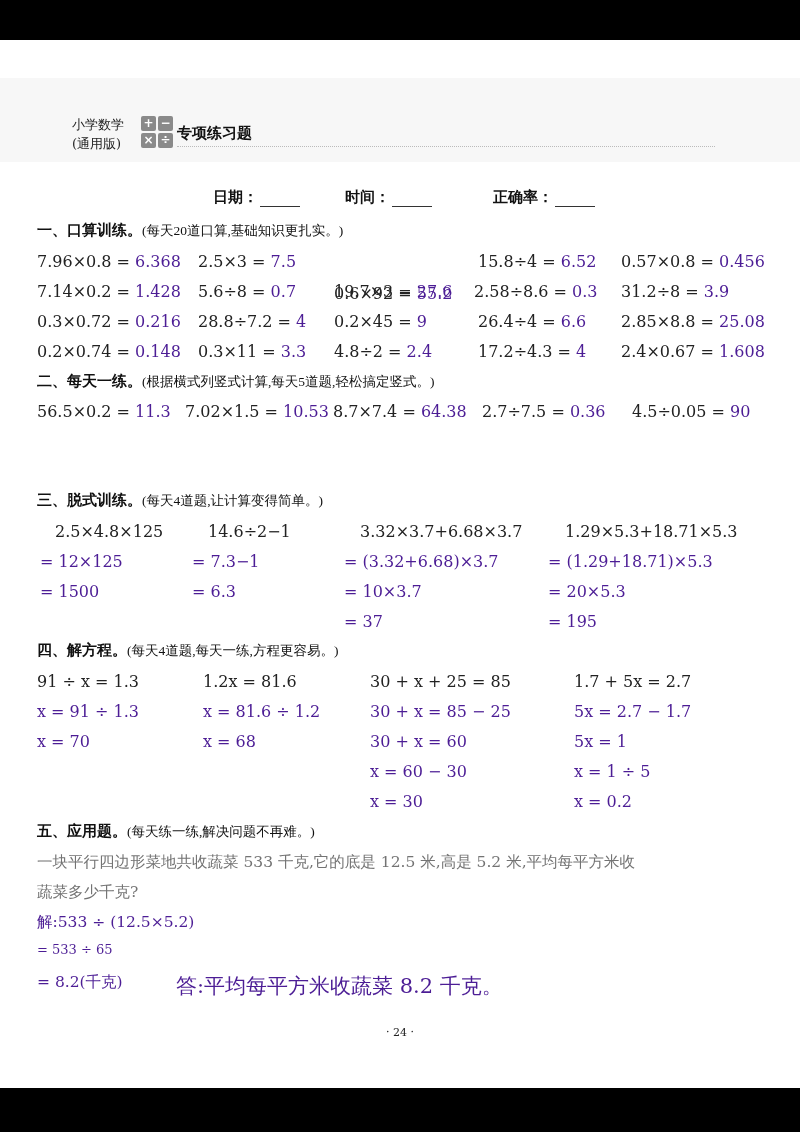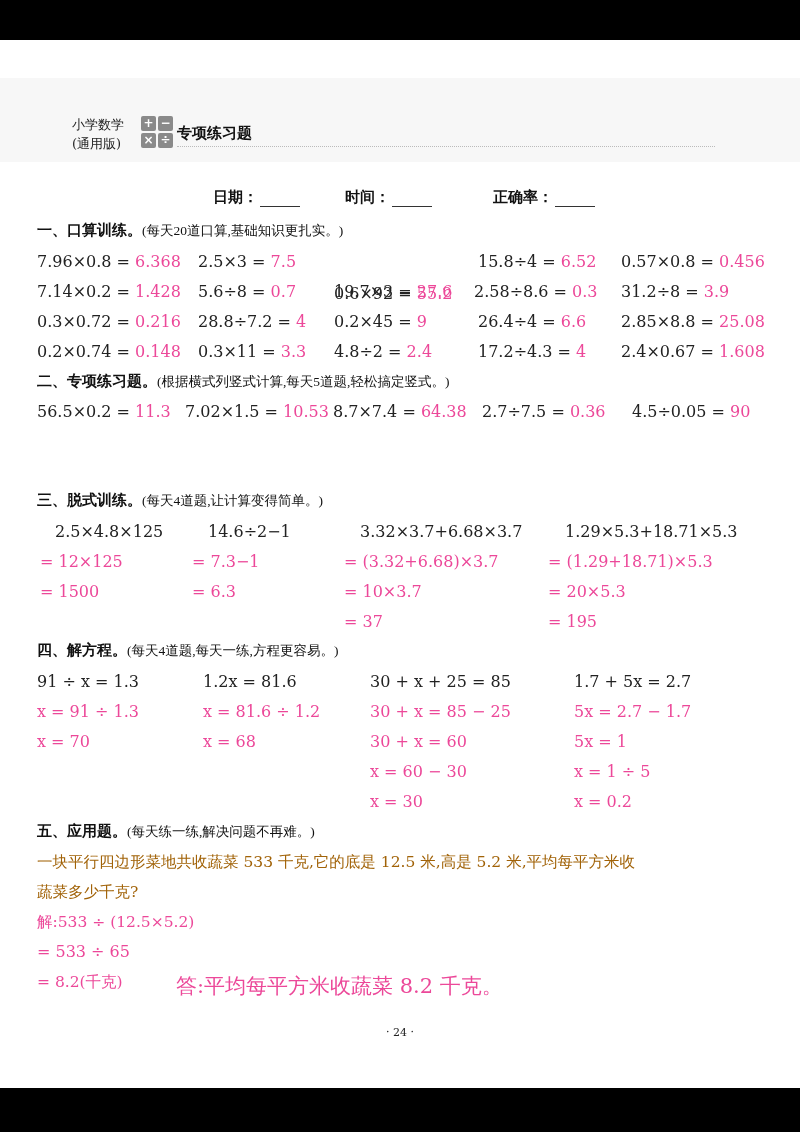--- a/index.html
+++ b/index.html
@@ -52,24 +52,24 @@
     font-size: 15px; color: #111; white-space: nowrap;
   }
   .section-title .num { font-family: "DejaVu Sans", sans-serif; font-weight: bold; text-align: right; }
   .section-title .note { font-family: Liberation Serif, serif; font-size: 13.5px; }
 
   .math {
     position: absolute; white-space: nowrap;
     font-family: "DejaVu Serif", "Liberation Serif", serif;
     font-size: 16px; color: #222;
   }
-  .ans { color: #ec4899; text-align: center; }
+  .ans { color: #4c1d95; text-align: center; }
 
   .problem-text {
-    position: absolute; left: 37px; font-size: 15.5px; color: #a16207;
+    position: absolute; left: 37px; font-size: 15.5px; color: #737373;
     font-family: "DejaVu Serif", serif; white-space: nowrap;
   }
   .page-num {
     position: absolute; top: 1026px; left: 0; width: 800px; text-align: center;
     font-size: 11px; color: #222;
   }
 </style>
 </head>
 <body>
 
@@ -129,21 +129,21 @@
   <div class="math" style="left:621px;top:312px;"><span>2.85×8.8 = </span><span class="ans">25.08</span></div>
 
   <div class="math" style="left:37px;top:342px;"><span>0.2×0.74 = </span><span class="ans">0.148</span></div>
   <div class="math" style="left:198px;top:342px;"><span>0.3×11 = </span><span class="ans">3.3</span></div>
   <div class="math" style="left:334px;top:342px;"><span>4.8÷2 = </span><span class="ans">2.4</span></div>
   <div class="math" style="left:478px;top:342px;"><span>17.2÷4.3 = </span><span class="ans">4</span></div>
   <div class="math" style="left:621px;top:342px;"><span>2.4×0.67 = </span><span class="ans">1.608</span></div>
 </div>
 
 <div class="section-title" style="top:372px;">
-  <span class="num">二、专项练习题。</span><span class="note">(根据横式列竖式计算,每天5道题,轻松搞定竖式。)</span>
+  <span class="num">二、每天一练。</span><span class="note">(根据横式列竖式计算,每天5道题,轻松搞定竖式。)</span>
 </div>
 <div>
   <div class="math" style="left:37px;top:402px;"><span>56.5×0.2 = </span><span class="ans">11.3</span></div>
   <div class="math" style="left:185px;top:402px;"><span>7.02×1.5 = </span><span class="ans">10.53</span></div>
   <div class="math" style="left:333px;top:402px;"><span>8.7×7.4 = </span><span class="ans">64.38</span></div>
   <div class="math" style="left:482px;top:402px;"><span>2.7÷7.5 = </span><span class="ans">0.36</span></div>
   <div class="math" style="left:632px;top:402px;"><span>4.5÷0.05 = </span><span class="ans">90</span></div>
 </div>
 
 <div class="section-title" style="top:491px;">
@@ -193,19 +193,19 @@
   <div class="math ans" style="left:574px;top:762px;">x = 1 ÷ 5</div>
   <div class="math ans" style="left:574px;top:792px;">x = 0.2</div>
 </div>
 
 <div class="section-title" style="top:822px;">
   <span class="num">五、应用题。</span><span class="note">(每天练一练,解决问题不再难。)</span>
 </div>
 <div class="problem-text" style="top:852px;">一块平行四边形菜地共收蔬菜 533 千克,它的底是 12.5 米,高是 5.2 米,平均每平方米收</div>
 <div class="problem-text" style="top:882px;">蔬菜多少千克?</div>
 <div class="math ans" style="left:37px;top:912px;font-size:15.5px;">解:533 ÷ (12.5×5.2)</div>
-<div class="math ans" style="left:37px;top:942px;font-size:16px;">= 533 ÷ 65</div>
+<div class="math ans" style="left:37px;top:942px;font-size:13px;">= 533 ÷ 65</div>
 <div class="math ans" style="left:37px;top:972px;font-size:15.5px;">= 8.2(千克)</div>
 <div class="math ans" style="left:176px;top:972px;font-size:21px;">答:平均每平方米收蔬菜 8.2 千克。</div>
 
 <div class="page-num">· 24 ·</div>
 
 <div class="bar bar-bottom"></div>
 
 </body></html>

